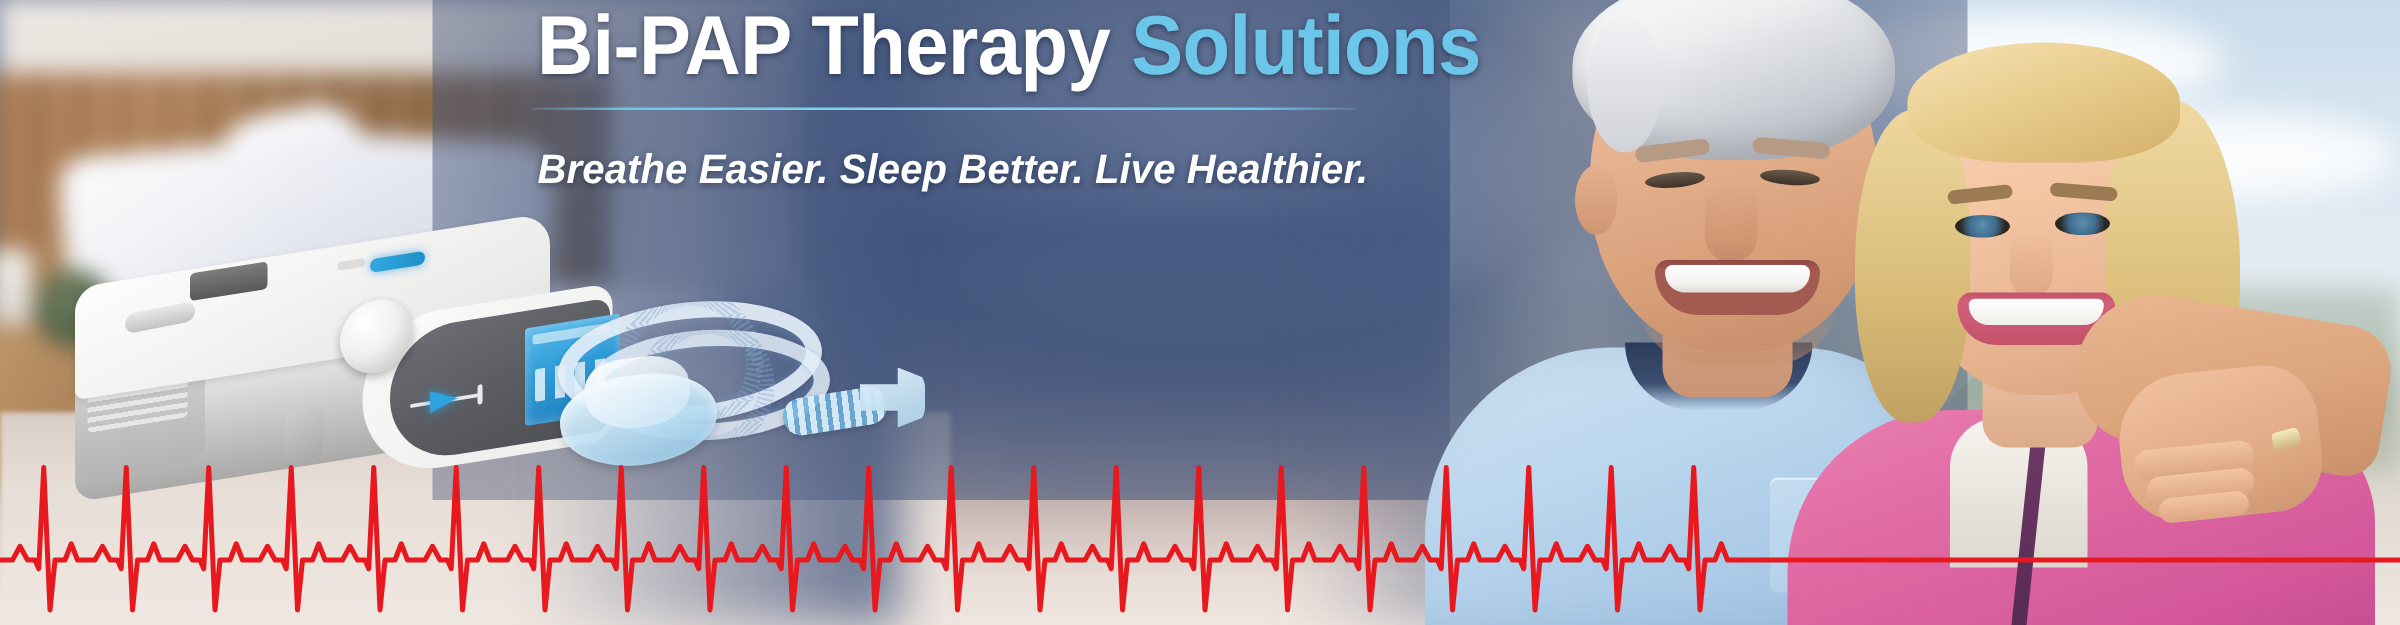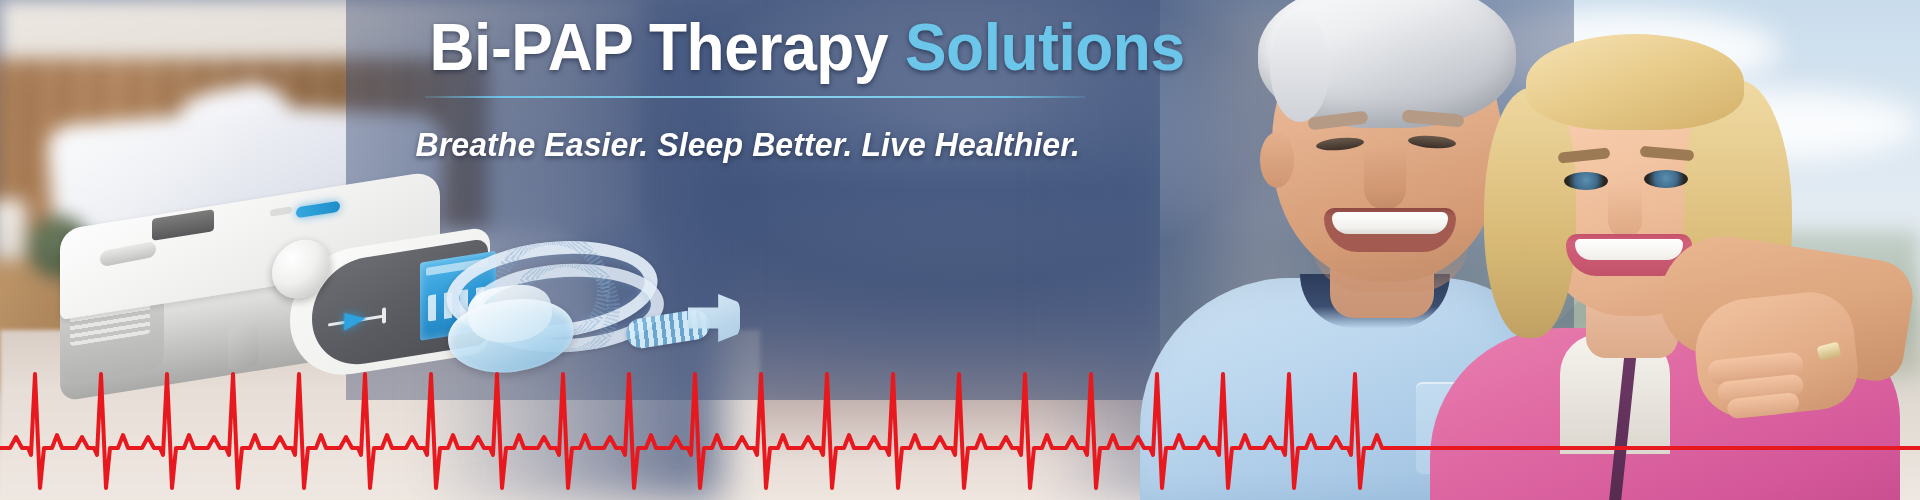--- a/index.html
+++ b/index.html
@@ -257,22 +257,22 @@
     clip-path:polygon(0 28%,58% 28%,58% 0,100% 18%,100% 82%,58% 100%,58% 72%,0 72%);
     box-shadow:0 2px 5px rgba(0,0,0,.16);}
   .mask-cushion{position:absolute;left:8px;top:62px;width:126px;height:72px;border-radius:46% 46% 50% 50%;
     background:linear-gradient(165deg,rgba(240,249,254,.95) 0%,rgba(186,222,243,.92) 55%,rgba(140,192,226,.9) 100%);
     box-shadow:0 3px 8px rgba(0,0,0,.18), inset 0 4px 10px rgba(255,255,255,.6);transform:rotate(-7deg);}
   .mask-frame{position:absolute;left:28px;top:48px;width:84px;height:56px;border-radius:40% 40% 46% 46%;
     background:linear-gradient(160deg,rgba(255,255,255,.9),rgba(205,230,246,.75));transform:rotate(-7deg);}
 
   
   .text-block{
-    position:absolute;left:405px;top:12px;width:700px;height:160px;
-    text-align:left;
+    position:absolute;left:405px;top:2px;width:700px;height:160px;
+    text-align:right;
     z-index:30;
   }
   .headline{
     margin:0;
     font-size:67px;
     line-height:1.05;
     font-weight:700;
     letter-spacing:-.5px;
     color:#ffffff;
     white-space:nowrap;

